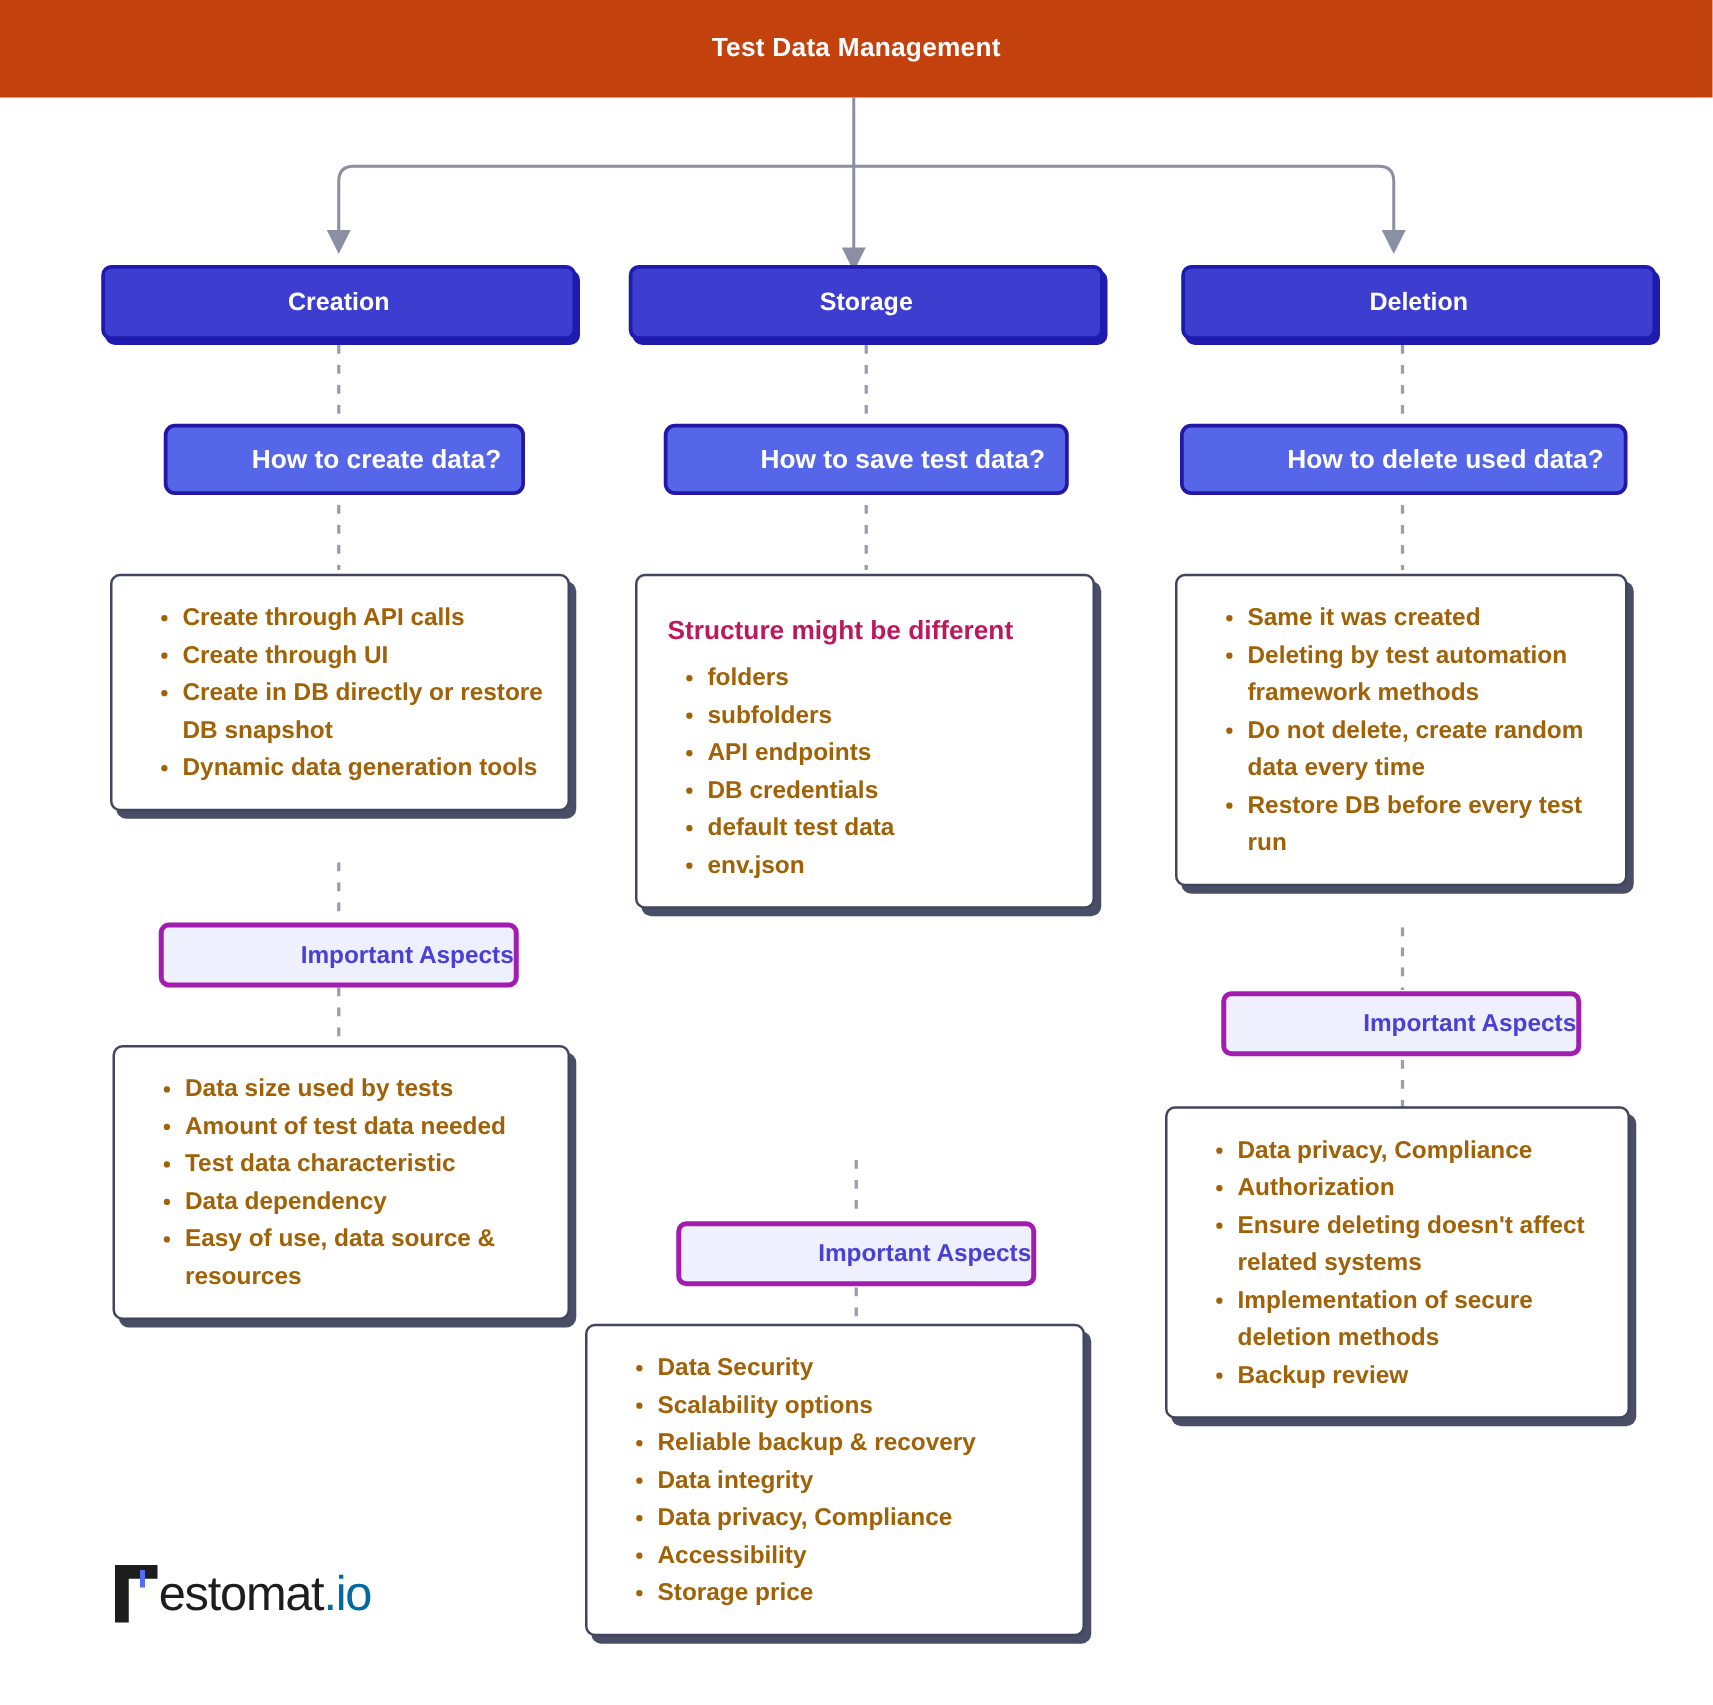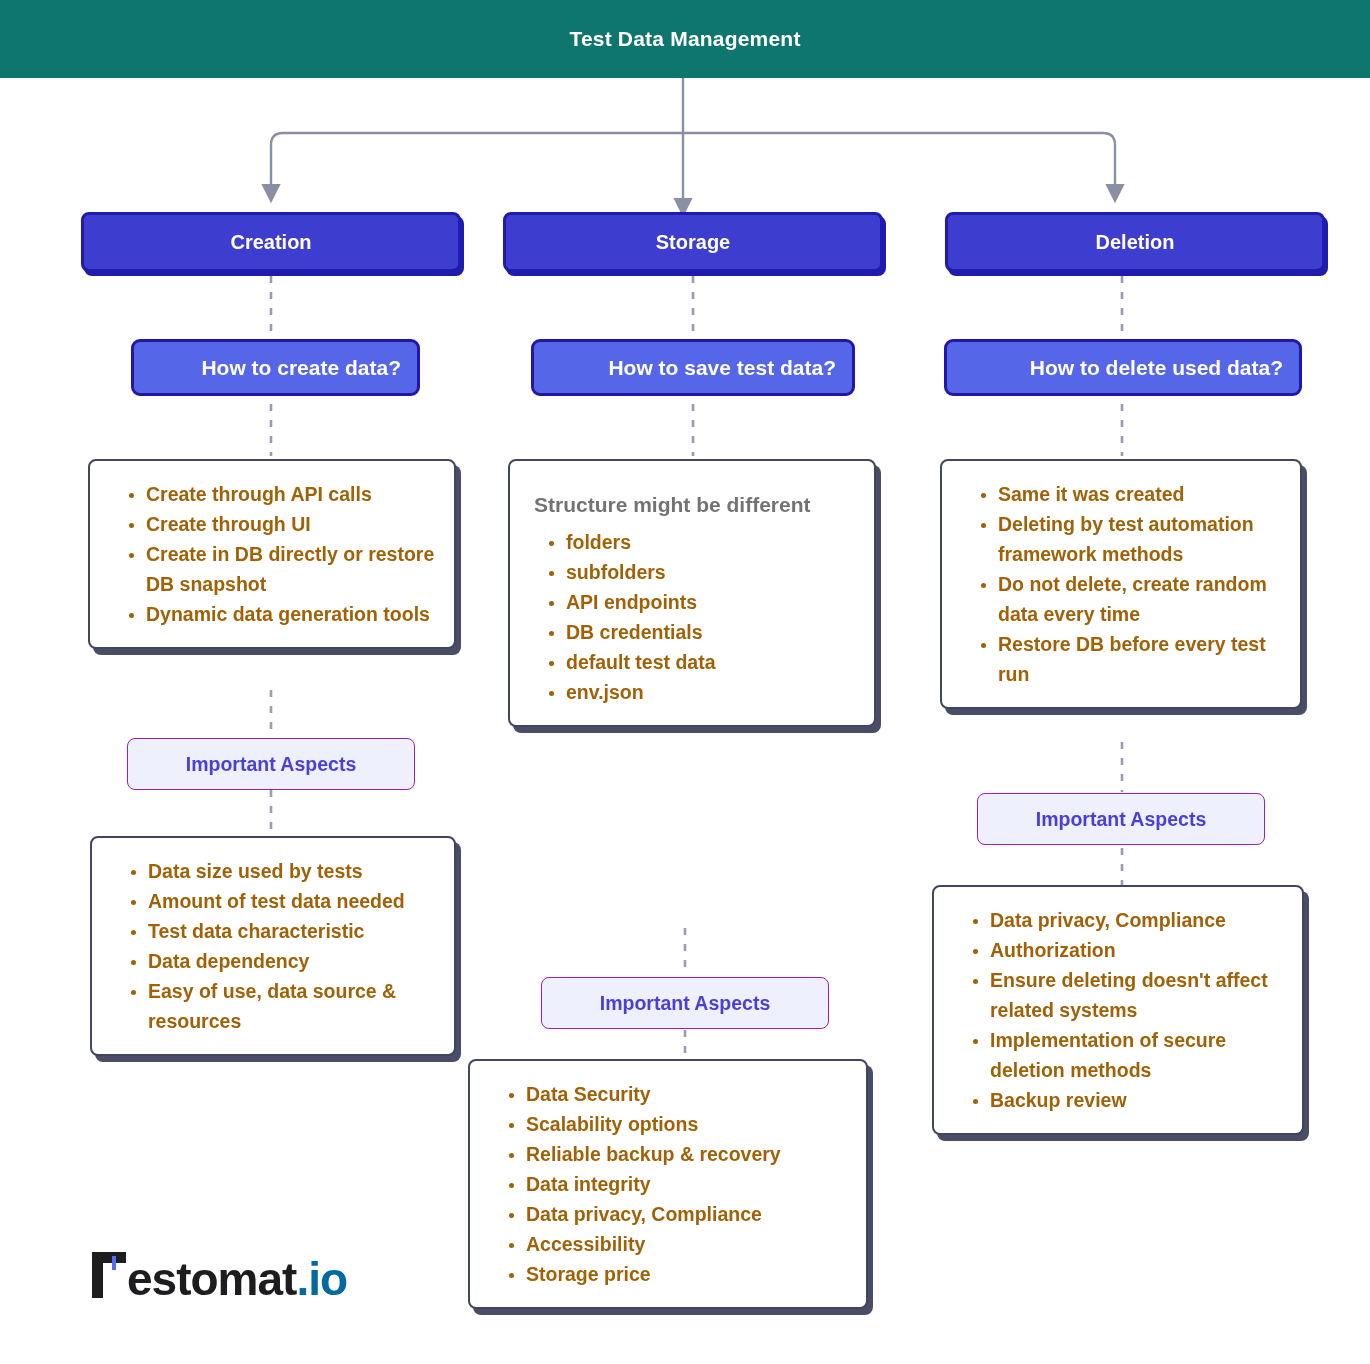--- a/index.html
+++ b/index.html
@@ -15,21 +15,21 @@
     overflow: hidden;
     color: #262b4a;
   }
 
   
   .header-bar {
     position: absolute;
     left: 0; top: 0;
     width: 1370px;
     height: 78px;
-    background: #0f766e;
+    background: #c2410c;
     display: flex;
     align-items: center;
     justify-content: center;
   }
   .header-title {
     color: #ffffff;
     font-size: 21px;
     font-weight: bold;
     letter-spacing: 0.2px;
   }
@@ -96,51 +96,51 @@
   }
   .card li {
     font-size: 19.5px;
     font-weight: bold;
     line-height: 30px;
     color: #a16207;
     margin: 0;
   }
   .card li::marker { font-size: 17px; }
   .subhead {
-    color: #737373;
+    color: #be185d;
     font-size: 21px;
     font-weight: bold;
     margin: 14px 0 10px 8px;
   }
 
   
   .badge {
     background: #eef0fd;
-    border: 1px solid #a21caf;
+    border: 4px solid #a21caf;
     border-radius: 8px;
     height: 52px;
     display: flex;
     align-items: center;
-    justify-content: center;
+    justify-content: flex-end;
   }
   .badge .label {
     color: #4a40d6;
     font-size: 19.5px;
     font-weight: bold;
   }
 
   
   .logo {
     position: absolute;
     left: 92px;
     top: 1252px;
     display: flex;
-    align-items: flex-start;
-    font-size: 46px;
-    font-weight: bold;
+    align-items: flex-end;
+    font-size: 39px;
+    font-weight: normal;
     letter-spacing: -1px;
   }
   .logo .logo-t {
     position: relative;
     display: inline-block;
     width: 34px;
     height: 46px;
     margin-right: 1px;
   }
   .logo .logo-t i {

